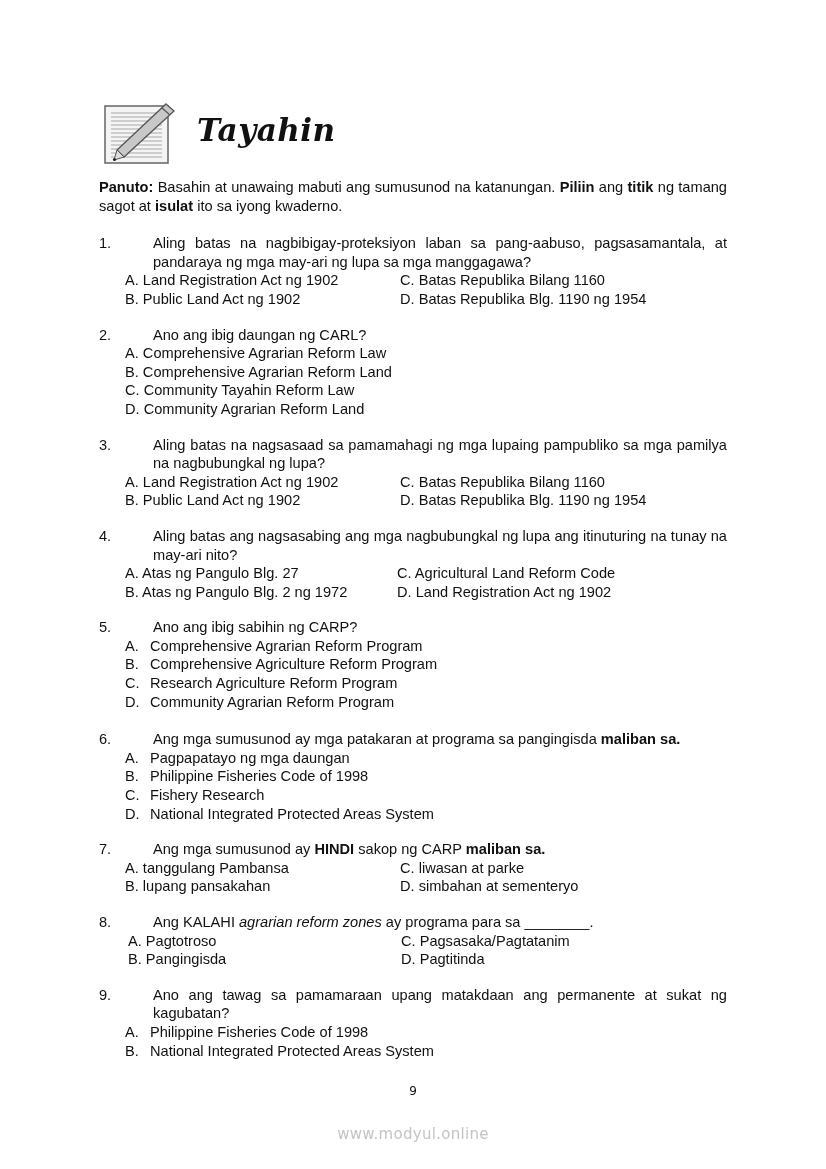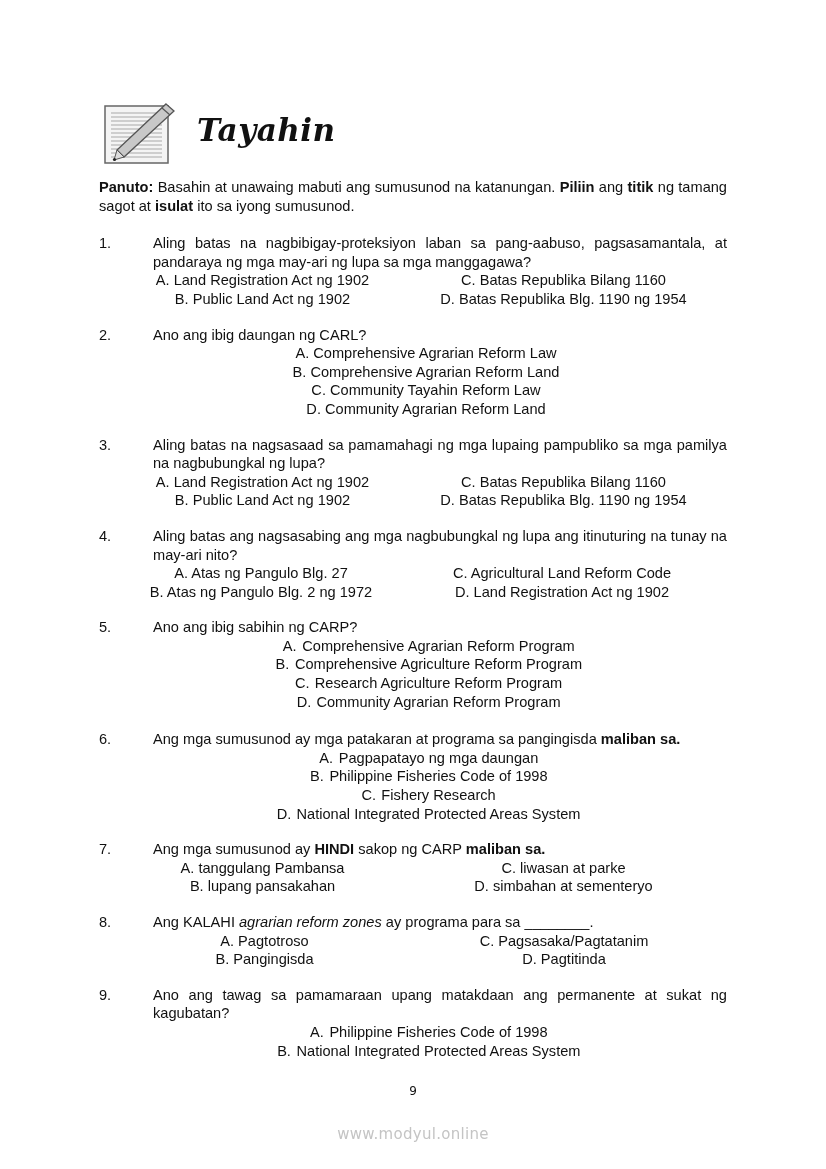--- a/index.html
+++ b/index.html
@@ -10,21 +10,21 @@
   .header .icon { position: absolute; left: 0; top: 0; width: 72px; height: 62px; }
   .header .title { position: absolute; left: 93px; top: 10px; font-family: "DejaVu Serif", serif;
          font-weight: bold; font-style: italic; font-size: 31px; color: #111; letter-spacing: 0.5px; }
   .content { position: absolute; left: 99px; top: 178px; width: 628px; font-size: 14.6px; line-height: 18.6px; }
   .instr { text-align: justify; margin: 0 0 19px 0; }
   .q { position: relative; padding-left: 26px; margin-bottom: 17px; }
   .q .num { position: absolute; left: 0; top: 0; }
   .q .stem { text-align: justify; text-align-last: left; margin-left: 28px; }
   .opts-grid { display: grid; grid-template-columns: 275px auto; }
   .opts-list { display: block; }
-  .opt { white-space: nowrap; text-align: center; }
+  .opt { white-space: nowrap; }
   .opts-list.wide .opt .lt { display: inline-block; width: 25px; }
   .footer-num { position: absolute; left: 0; width: 826px; top: 1084px; text-align: center;
          font-family: "DejaVu Sans", sans-serif; font-size: 12px; color: #111; }
   .watermark { position: absolute; left: 0; width: 826px; top: 1125px; text-align: center;
          font-family: "DejaVu Sans", sans-serif; font-size: 15px; color: #c4c4c4; letter-spacing: 0.3px; }
   b { font-weight: bold; }
   i { font-style: italic; }
 </style>
 </head>
 <body>
@@ -51,21 +51,21 @@
       <polygon points="62,2 70,9 20,55 13,48" fill="#c8c8c8" stroke="#555" stroke-width="1.3"></polygon>
       <line x1="58" y1="6" x2="66" y2="13" stroke="#555" stroke-width="1.2"></line>
       <polygon points="13,48 20,55 10,58" fill="#ddd" stroke="#555" stroke-width="1"></polygon>
       <circle cx="10.5" cy="57.5" r="1.6" fill="#222"></circle>
     </svg>
     <div class="title">Tayahin</div>
   </div>
 
   <div class="content">
 
-    <p class="instr"><b>Panuto:</b><span> Basahin at unawaing mabuti ang sumusunod na katanungan. </span><b>Piliin</b><span> ang </span><b>titik</b><span> ng tamang sagot at </span><b>isulat</b><span> ito sa iyong sumusunod.</span></p>
+    <p class="instr"><b>Panuto:</b><span> Basahin at unawaing mabuti ang sumusunod na katanungan. </span><b>Piliin</b><span> ang </span><b>titik</b><span> ng tamang sagot at </span><b>isulat</b><span> ito sa iyong kwaderno.</span></p>
 
     <div class="q">
       <span class="num">1.</span>
       <div class="stem">Aling batas na nagbibigay-proteksiyon laban sa pang-aabuso, pagsasamantala, at pandaraya ng mga may-ari ng lupa sa mga manggagawa?</div>
       <div class="opts-grid">
         <span class="opt">A. Land Registration Act ng 1902</span>
         <span class="opt">C. Batas Republika Bilang 1160</span>
         <span class="opt">B. Public Land Act ng 1902</span>
         <span class="opt">D. Batas Republika Blg. 1190 ng 1954</span>
       </div>

